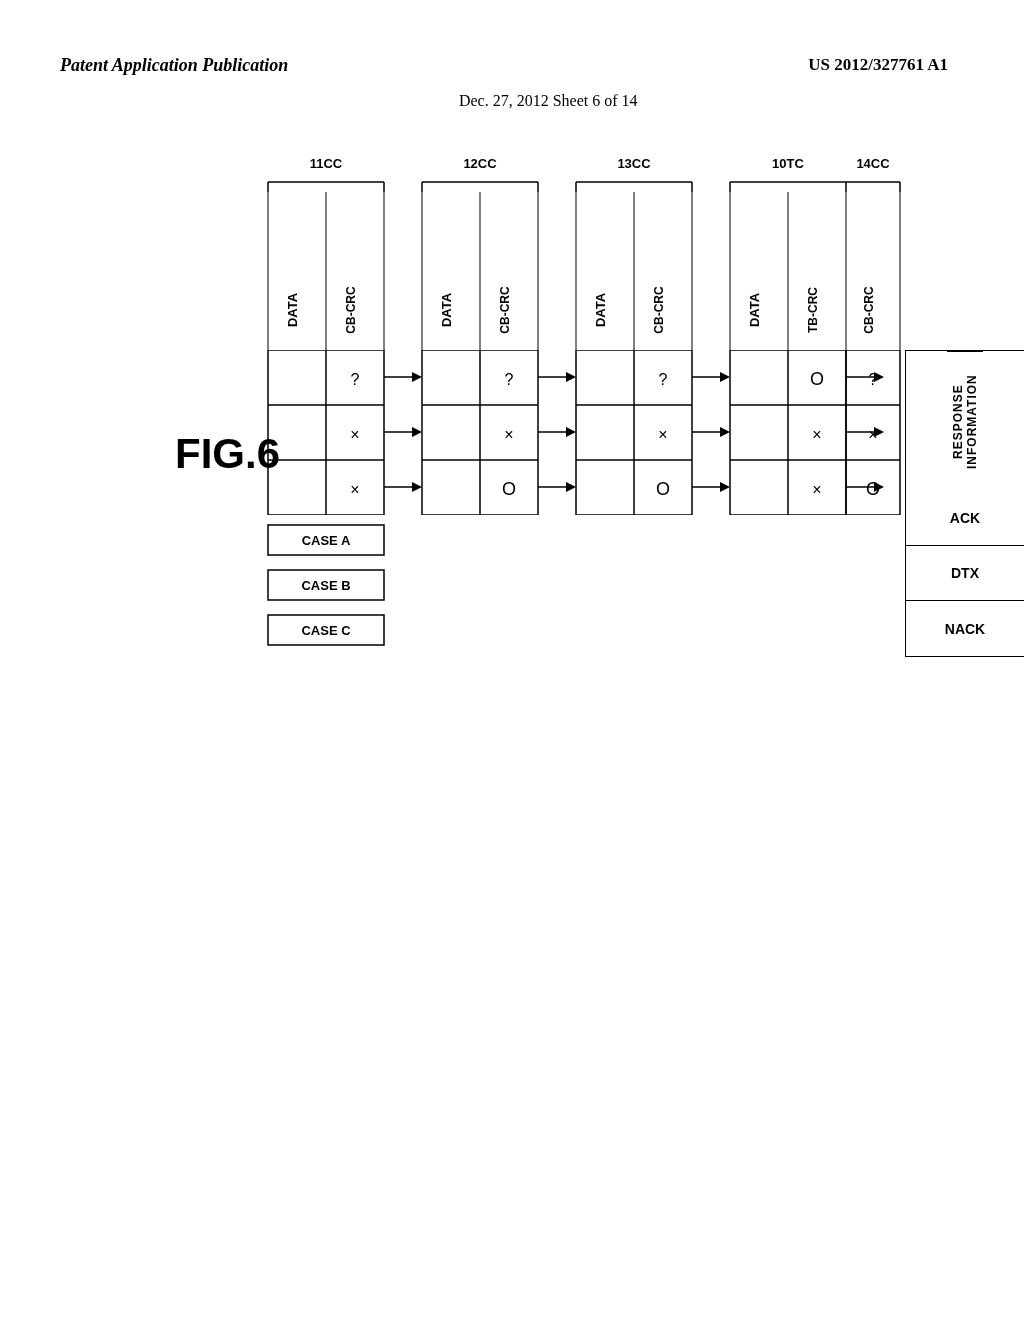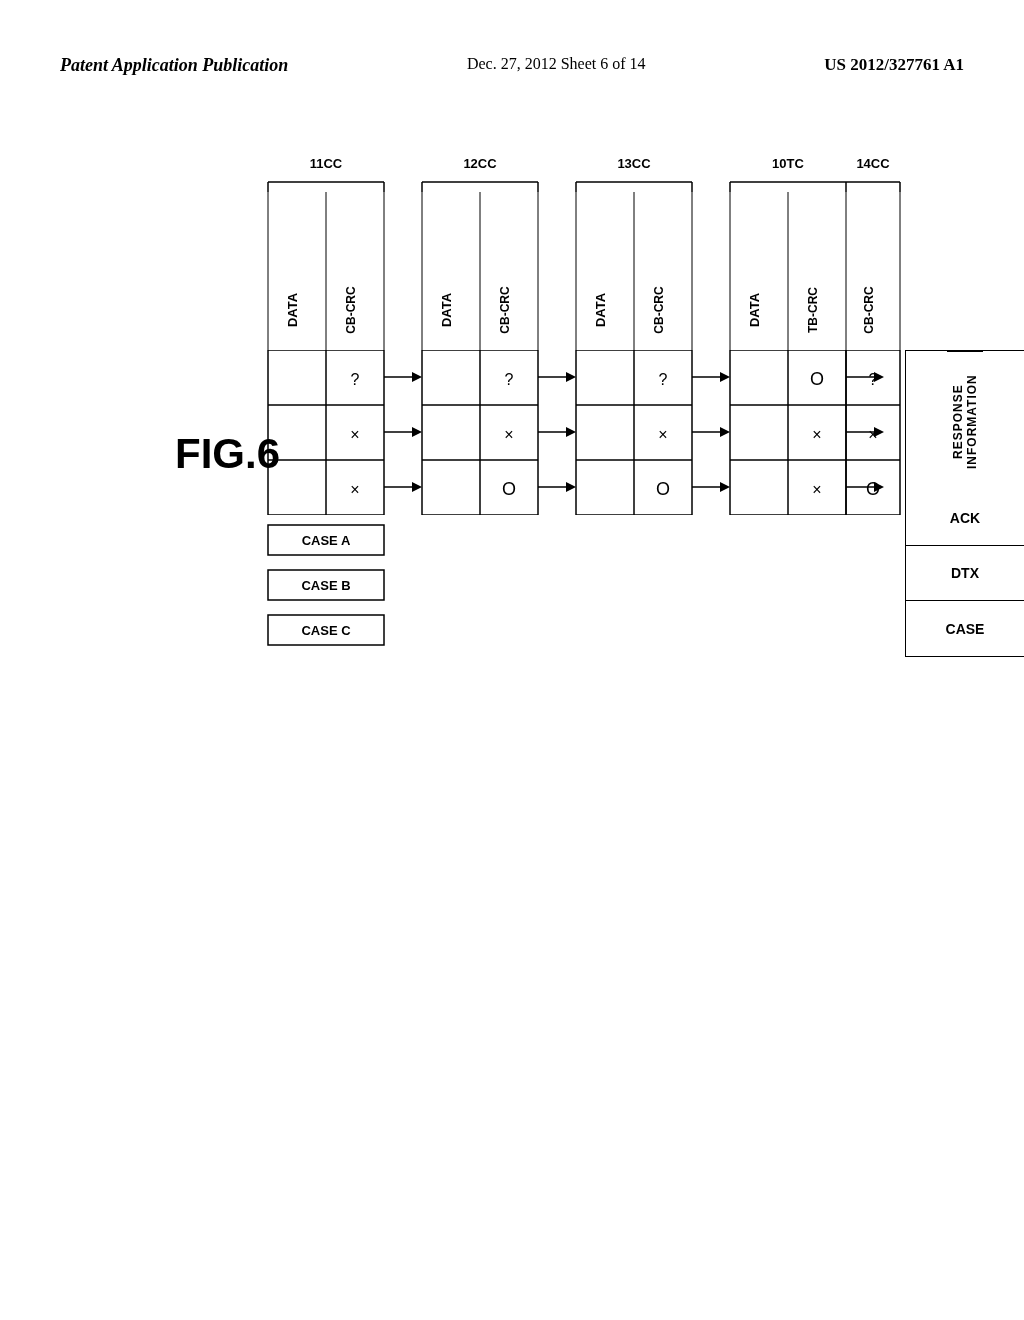--- a/index.html
+++ b/index.html
@@ -10,35 +10,36 @@
       font-family: 'Times New Roman', Times, serif;
       overflow: hidden;
       position: relative;
     }
 
     
     .header {
       position: absolute;
       top: 55px;
       left: 0;
-      right: 0;
+      right: 16px;
       display: flex;
       justify-content: space-between;
       align-items: flex-start;
       padding: 0 60px;
       gap: 28px;
     }
     .header-left {
       font-size: 18px;
       font-weight: bold;
       font-style: italic;
     }
     .header-center {
       font-size: 16px;
       text-align: center;
+      margin-top: 37px;
     }
     .header-right {
       font-size: 17px;
       font-weight: bold;
     }
 
     
     .fig-label {
       position: absolute;
       top: 430px;
@@ -356,16 +357,16 @@
 
     <div style="
       text-align: center;
       padding: 16px 4px;
       font-size: 14px;
       font-weight: bold;
       height: 55px;
       display: flex;
       align-items: center;
       justify-content: center;
-      ">CASE</div>
+      ">NACK</div>
   </div>
 
 </div>
 
 </body></html>

